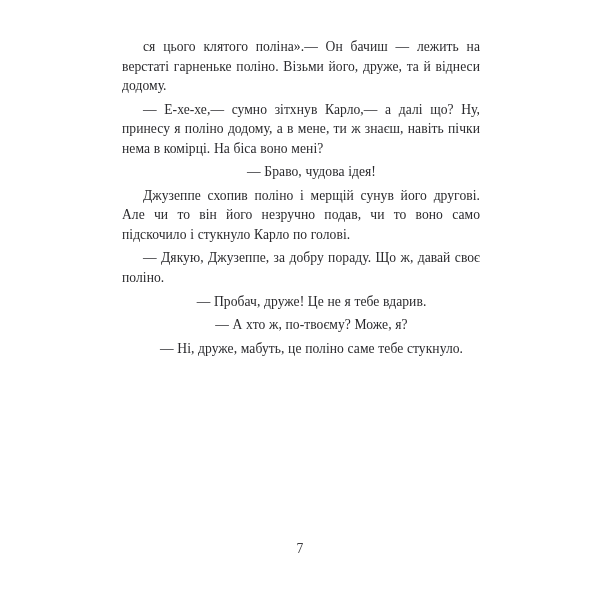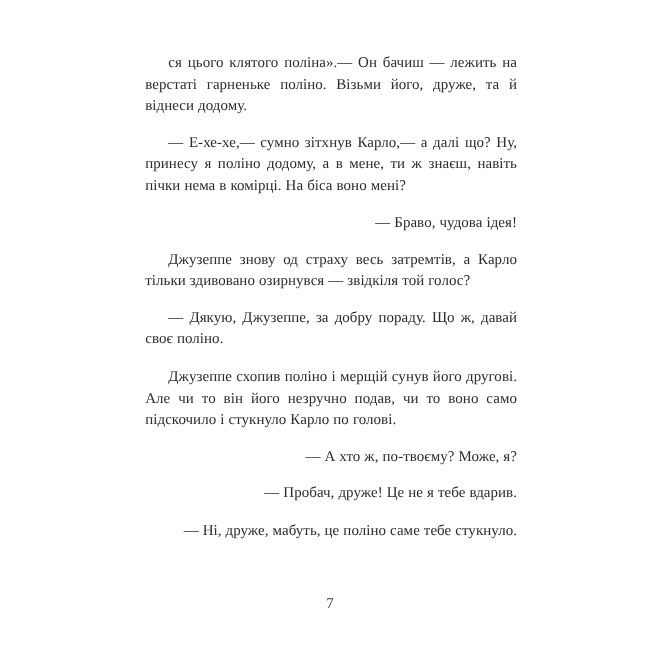--- a/index.html
+++ b/index.html
@@ -27,35 +27,35 @@
 
   
   .textblock {
     position: absolute;
     left: 118px;
     top: 33px;
     width: 366px;
   }
 
   .para {
-    margin: 14px;
+    margin: 4px;
     font-size: 13.6px;
     line-height: 19.55px;
     text-align: justify;
     text-justify: inter-word;
     text-indent: 21px;
     hyphens: manual;
     letter-spacing: 0.05px;
     word-spacing: 0.2px;
     font-family: Liberation Serif, serif;
   }
 
   
   .para.nojustify {
-    text-align: right;
+    text-align: center;
   }
 
   .folio {
     position: absolute;
     left: 0;
     right: 0;
     top: 540px;
     text-align: center;
     font-size: 13.6px;
     line-height: 18px;
@@ -66,24 +66,23 @@
 </head>
 <body>
 
 <div class="page">
 
   <div class="textblock">
 
     <p class="para">ся цього клятого поліна».— Он бачиш — лежить на верстаті гарненьке поліно. Візьми його, друже, та й віднеси додому.</p>
     <p class="para">— Е-хе-хе,— сумно зітхнув Карло,— а далі що? Ну, принесу я поліно додому, а в мене, ти ж знаєш, навіть пічки нема в комірці. На біса воно мені?</p>
     <p class="para nojustify">— Браво, чудова ідея!</p>
-    <p class="para">Джузеппе знову од страху весь затремтів, а Карло тільки здивовано озирнувся — звідкіля той голос?</p>
+    <p class="para">Джузеппе схопив поліно і мерщій сунув його другові. Але чи то він його незручно подав, чи то воно само підскочило і стукнуло Карло по голові.</p>
     <p class="para">— Дякую, Джузеппе, за добру пораду. Що ж, давай своє поліно.</p>
-    <p class="para">Джузеппе схопив поліно і мерщій сунув його другові. Але чи то він його незручно подав, чи то воно само підскочило і стукнуло Карло по голові.</p>
+    <p class="para nojustify">— Пробач, друже! Це не я тебе вдарив.</p>
     <p class="para nojustify">— А хто ж, по-твоєму? Може, я?</p>
-    <p class="para nojustify">— Пробач, друже! Це не я тебе вдарив.</p>
     <p class="para nojustify">— Ні, друже, мабуть, це поліно саме тебе стукнуло.</p>
 
   </div>
 
   <div class="folio">7</div>
 
 </div>
 
 </body></html>

